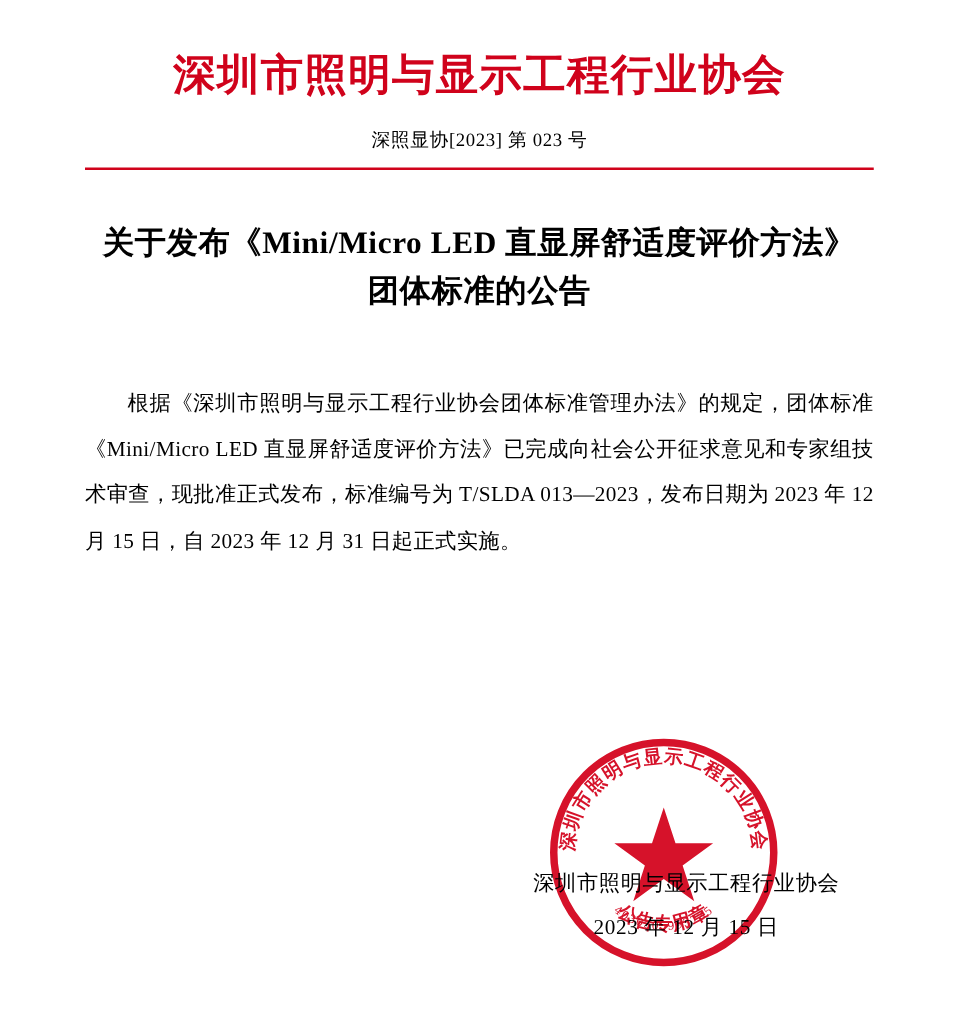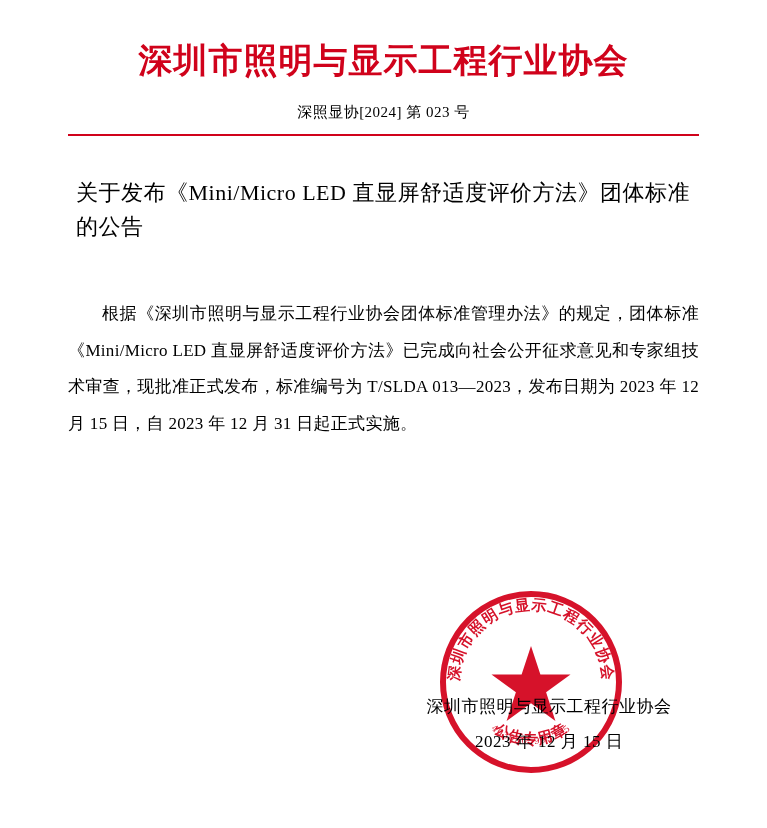--- a/index.html
+++ b/index.html
@@ -40,23 +40,23 @@
     color: #000;
   }
   .red-rule {
     margin-top: 12px;
     height: 2px;
     background: #d0021b;
     width: 100%;
   }
   .doc-title {
     margin-top: 40px;
-    text-align: left;
-    font-size: 22px;
-    font-weight: 400;
+    text-align: center;
+    font-size: 25px;
+    font-weight: 700;
     line-height: 1.55;
     letter-spacing: 0.5px;
     padding: 0 8px;
   }
   .body-text {
     margin-top: 52px;
     font-size: 17px;
     line-height: 2.15;
     text-align: justify;
     text-justify: inter-ideograph;
@@ -103,21 +103,21 @@
     letter-spacing: 1px;
   }
 </style>
 </head>
 <body>
 
 <div class="page">
 
   <div class="org-title">深圳市照明与显示工程行业协会</div>
 
-  <div class="doc-number">深照显协[2024] 第 023 号</div>
+  <div class="doc-number">深照显协[2023] 第 023 号</div>
 
   <div class="red-rule"></div>
 
   <div class="doc-title">关于发布《Mini/Micro LED 直显屏舒适度评价方法》团体标准的公告</div>
 
   <div class="body-text">
     <p class="para">根据《深圳市照明与显示工程行业协会团体标准管理办法》的规定，团体标准《Mini/Micro LED 直显屏舒适度评价方法》已完成向社会公开征求意见和专家组技术审查，现批准正式发布，标准编号为 T/SLDA 013—2023，发布日期为 2023 年 12 月 15 日，自 2023 年 12 月 31 日起正式实施。</p>
   </div>
 
   <div class="seal">

